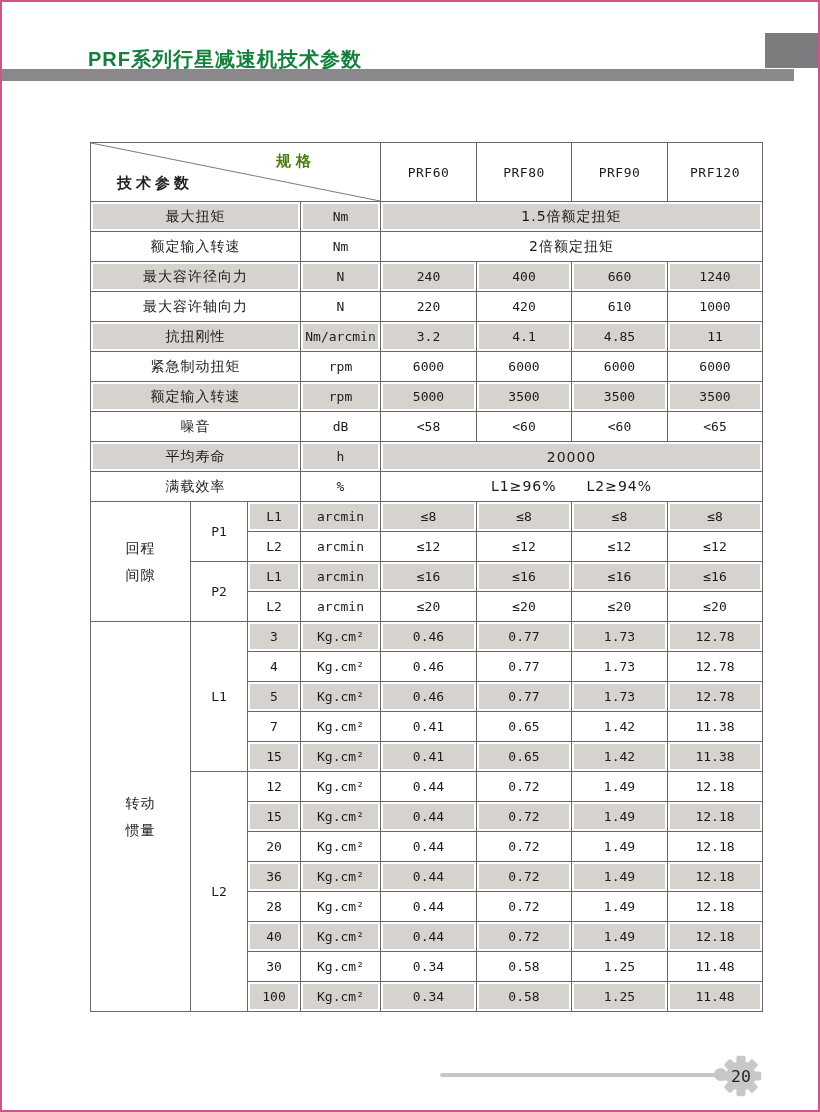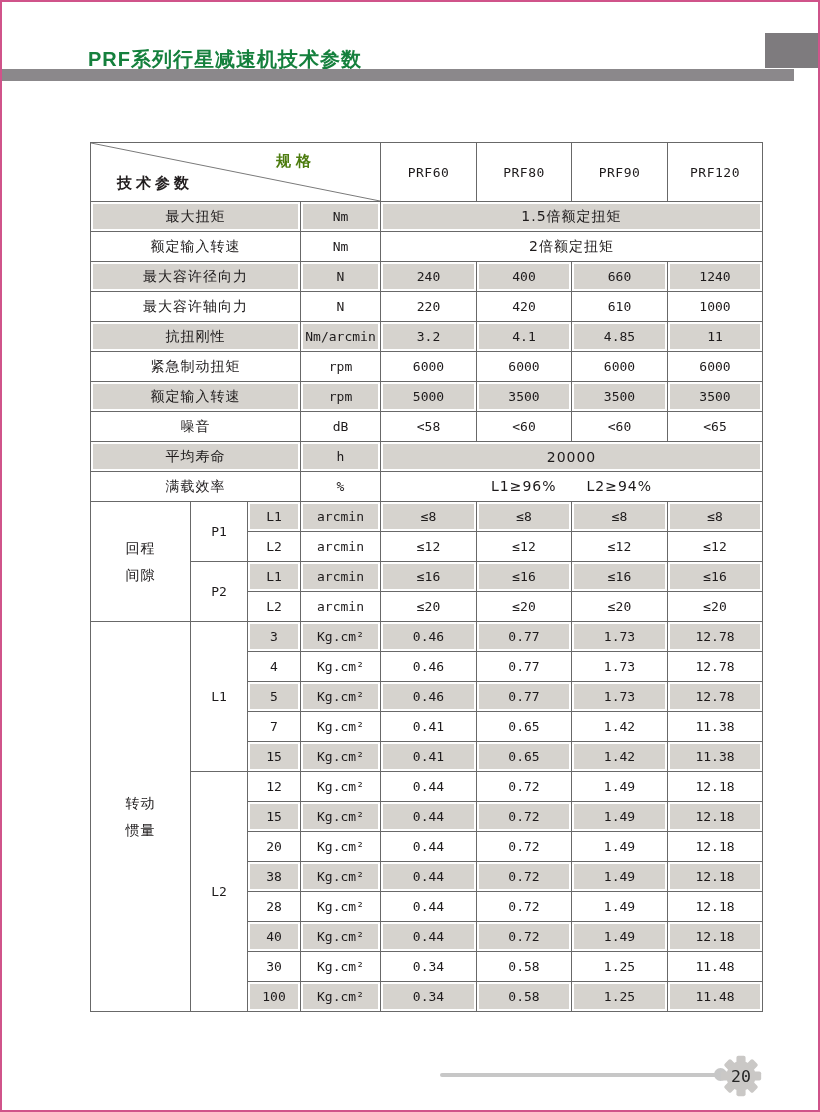--- a/index.html
+++ b/index.html
@@ -286,21 +286,21 @@
       </tr>
       <tr>
         <td>20</td>
         <td>Kg.cm²</td>
         <td>0.44</td>
         <td>0.72</td>
         <td>1.49</td>
         <td>12.18</td>
       </tr>
       <tr>
-        <td class="shade">38</td>
+        <td class="shade">36</td>
         <td class="shade">Kg.cm²</td>
         <td class="shade">0.44</td>
         <td class="shade">0.72</td>
         <td class="shade">1.49</td>
         <td class="shade">12.18</td>
       </tr>
       <tr>
         <td>28</td>
         <td>Kg.cm²</td>
         <td>0.44</td>

